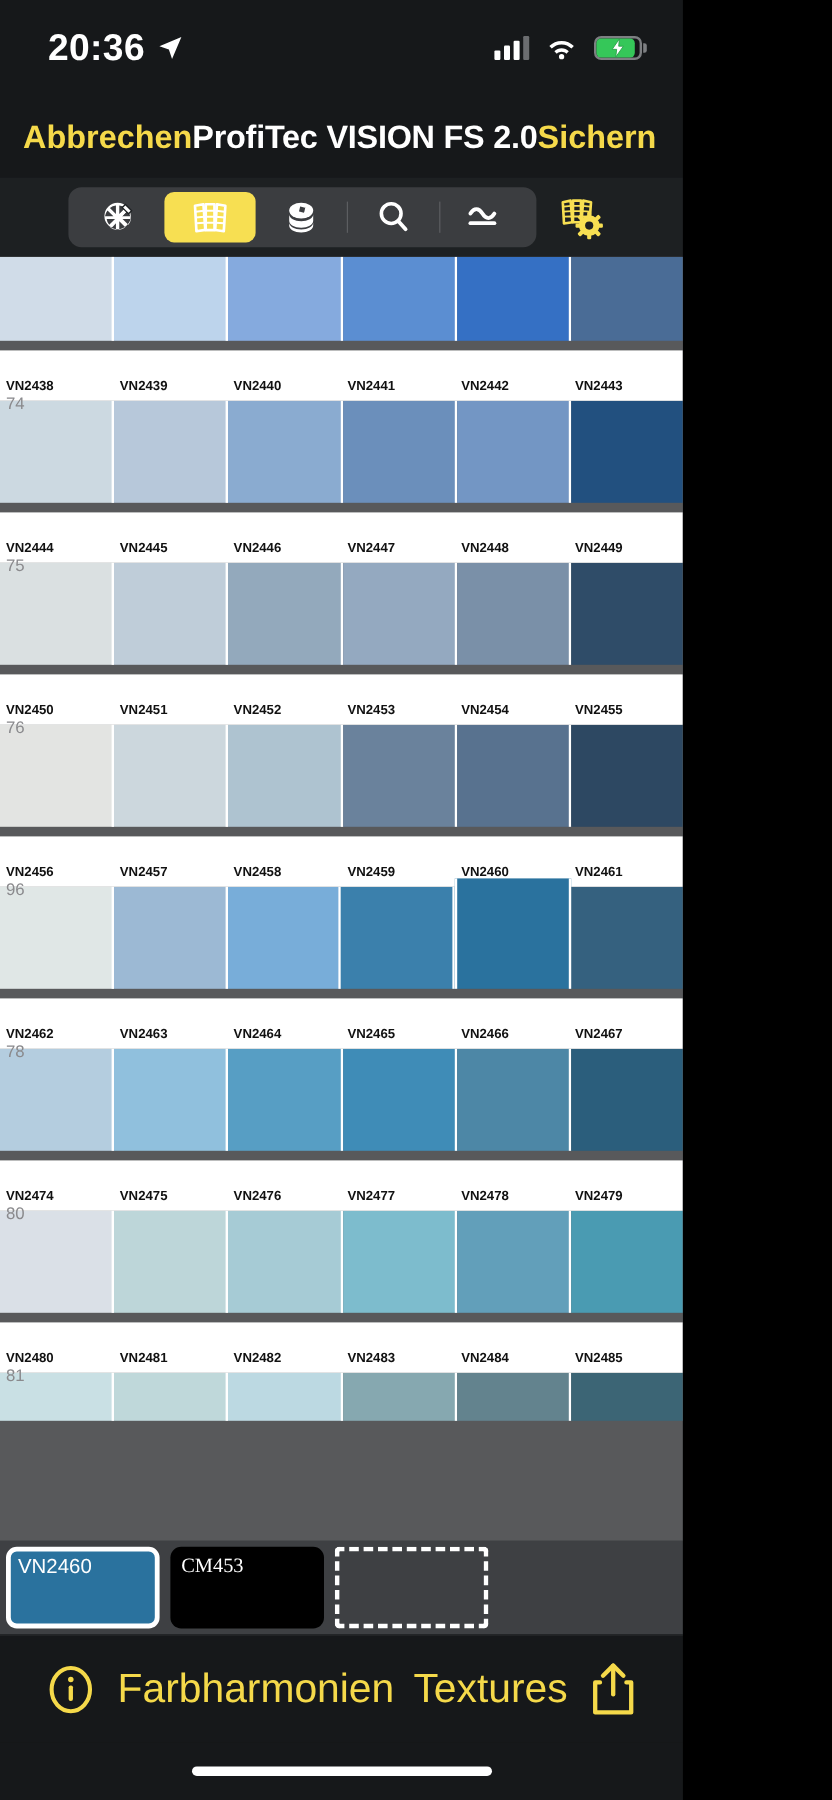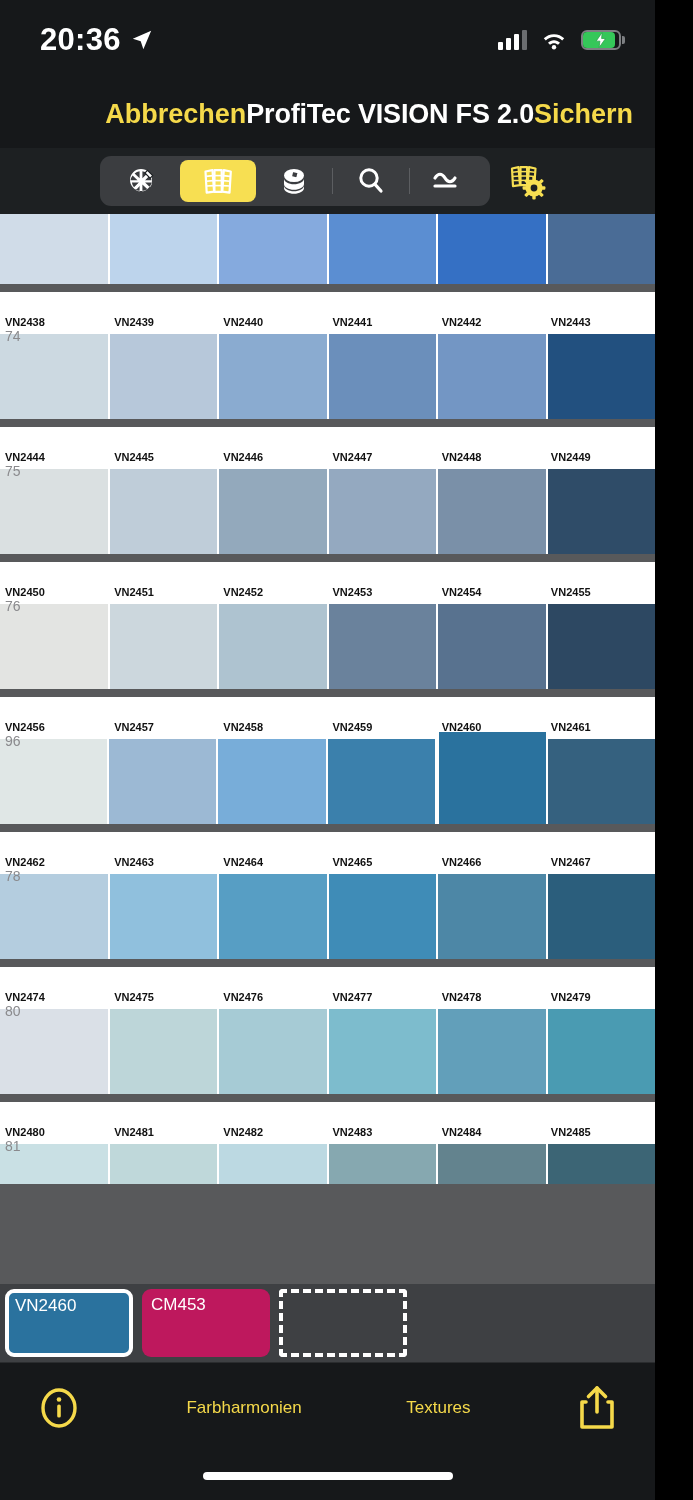--- a/index.html
+++ b/index.html
@@ -5,21 +5,21 @@
 <style>
   * { margin:0; padding:0; box-sizing:border-box; }
   html,body{
     width:693px; height:1500px;
     background:#000;
     font-family:"Liberation Sans", sans-serif;
     overflow:hidden;
   }
   #app{
     position:relative;
-    width:655px; height:1500px;
+    width:569px; height:1500px;
     background:#16181a;
     display:flex;
     flex-direction:column;
   }
 
   
   .statusbar{
     height:80px;
     flex:0 0 80px;
     background:#16181a;
@@ -212,21 +212,21 @@
     flex:0 0 90px;
     background:#16181a;
     display:flex;
     align-items:center;
     justify-content:space-between;
     padding:0 36px;
     border-top:1px solid #2a2c2e;
   }
   .tab-label{
     color:#f5d94a;
-    font-size:17px;
+    font-size:34px;
     font-weight:normal;
     cursor:pointer;
     white-space:nowrap;
   }
   .tab-icon{ cursor:pointer; display:block; }
 
   
   .home-area{
     flex:0 0 48px;
     background:#16181a;
@@ -534,21 +534,21 @@
           <div class="swatch" style="background: rgb(99, 131, 142);"></div>
           <div class="swatch" style="background: rgb(60, 101, 117);"></div>
         </div>
       </div>
     </div>
 
   <div class="tray" id="tray">
       <div class="chip selected" style="background: rgb(42, 114, 158);">
         <span class="chip-label">VN2460</span>
       </div>
-      <div class="chip" style="background: #be185d;">
+      <div class="chip" style="background: #000000; font-family: Liberation Serif, serif;">
         <span class="chip-label">CM453</span>
       </div>
       <div class="chip empty"></div>
     </div>
 
   <div class="tabbar">
     <svg class="tab-icon" width="46" height="46" viewBox="0 0 46 46">
       <ellipse cx="23" cy="23" rx="16" ry="18" fill="none" stroke="#f5d94a" stroke-width="3.4"></ellipse>
       <circle cx="23" cy="14.5" r="2.3" fill="#f5d94a"></circle>
       <rect x="21.2" y="19.5" width="3.6" height="13" rx="1.6" fill="#f5d94a"></rect>

